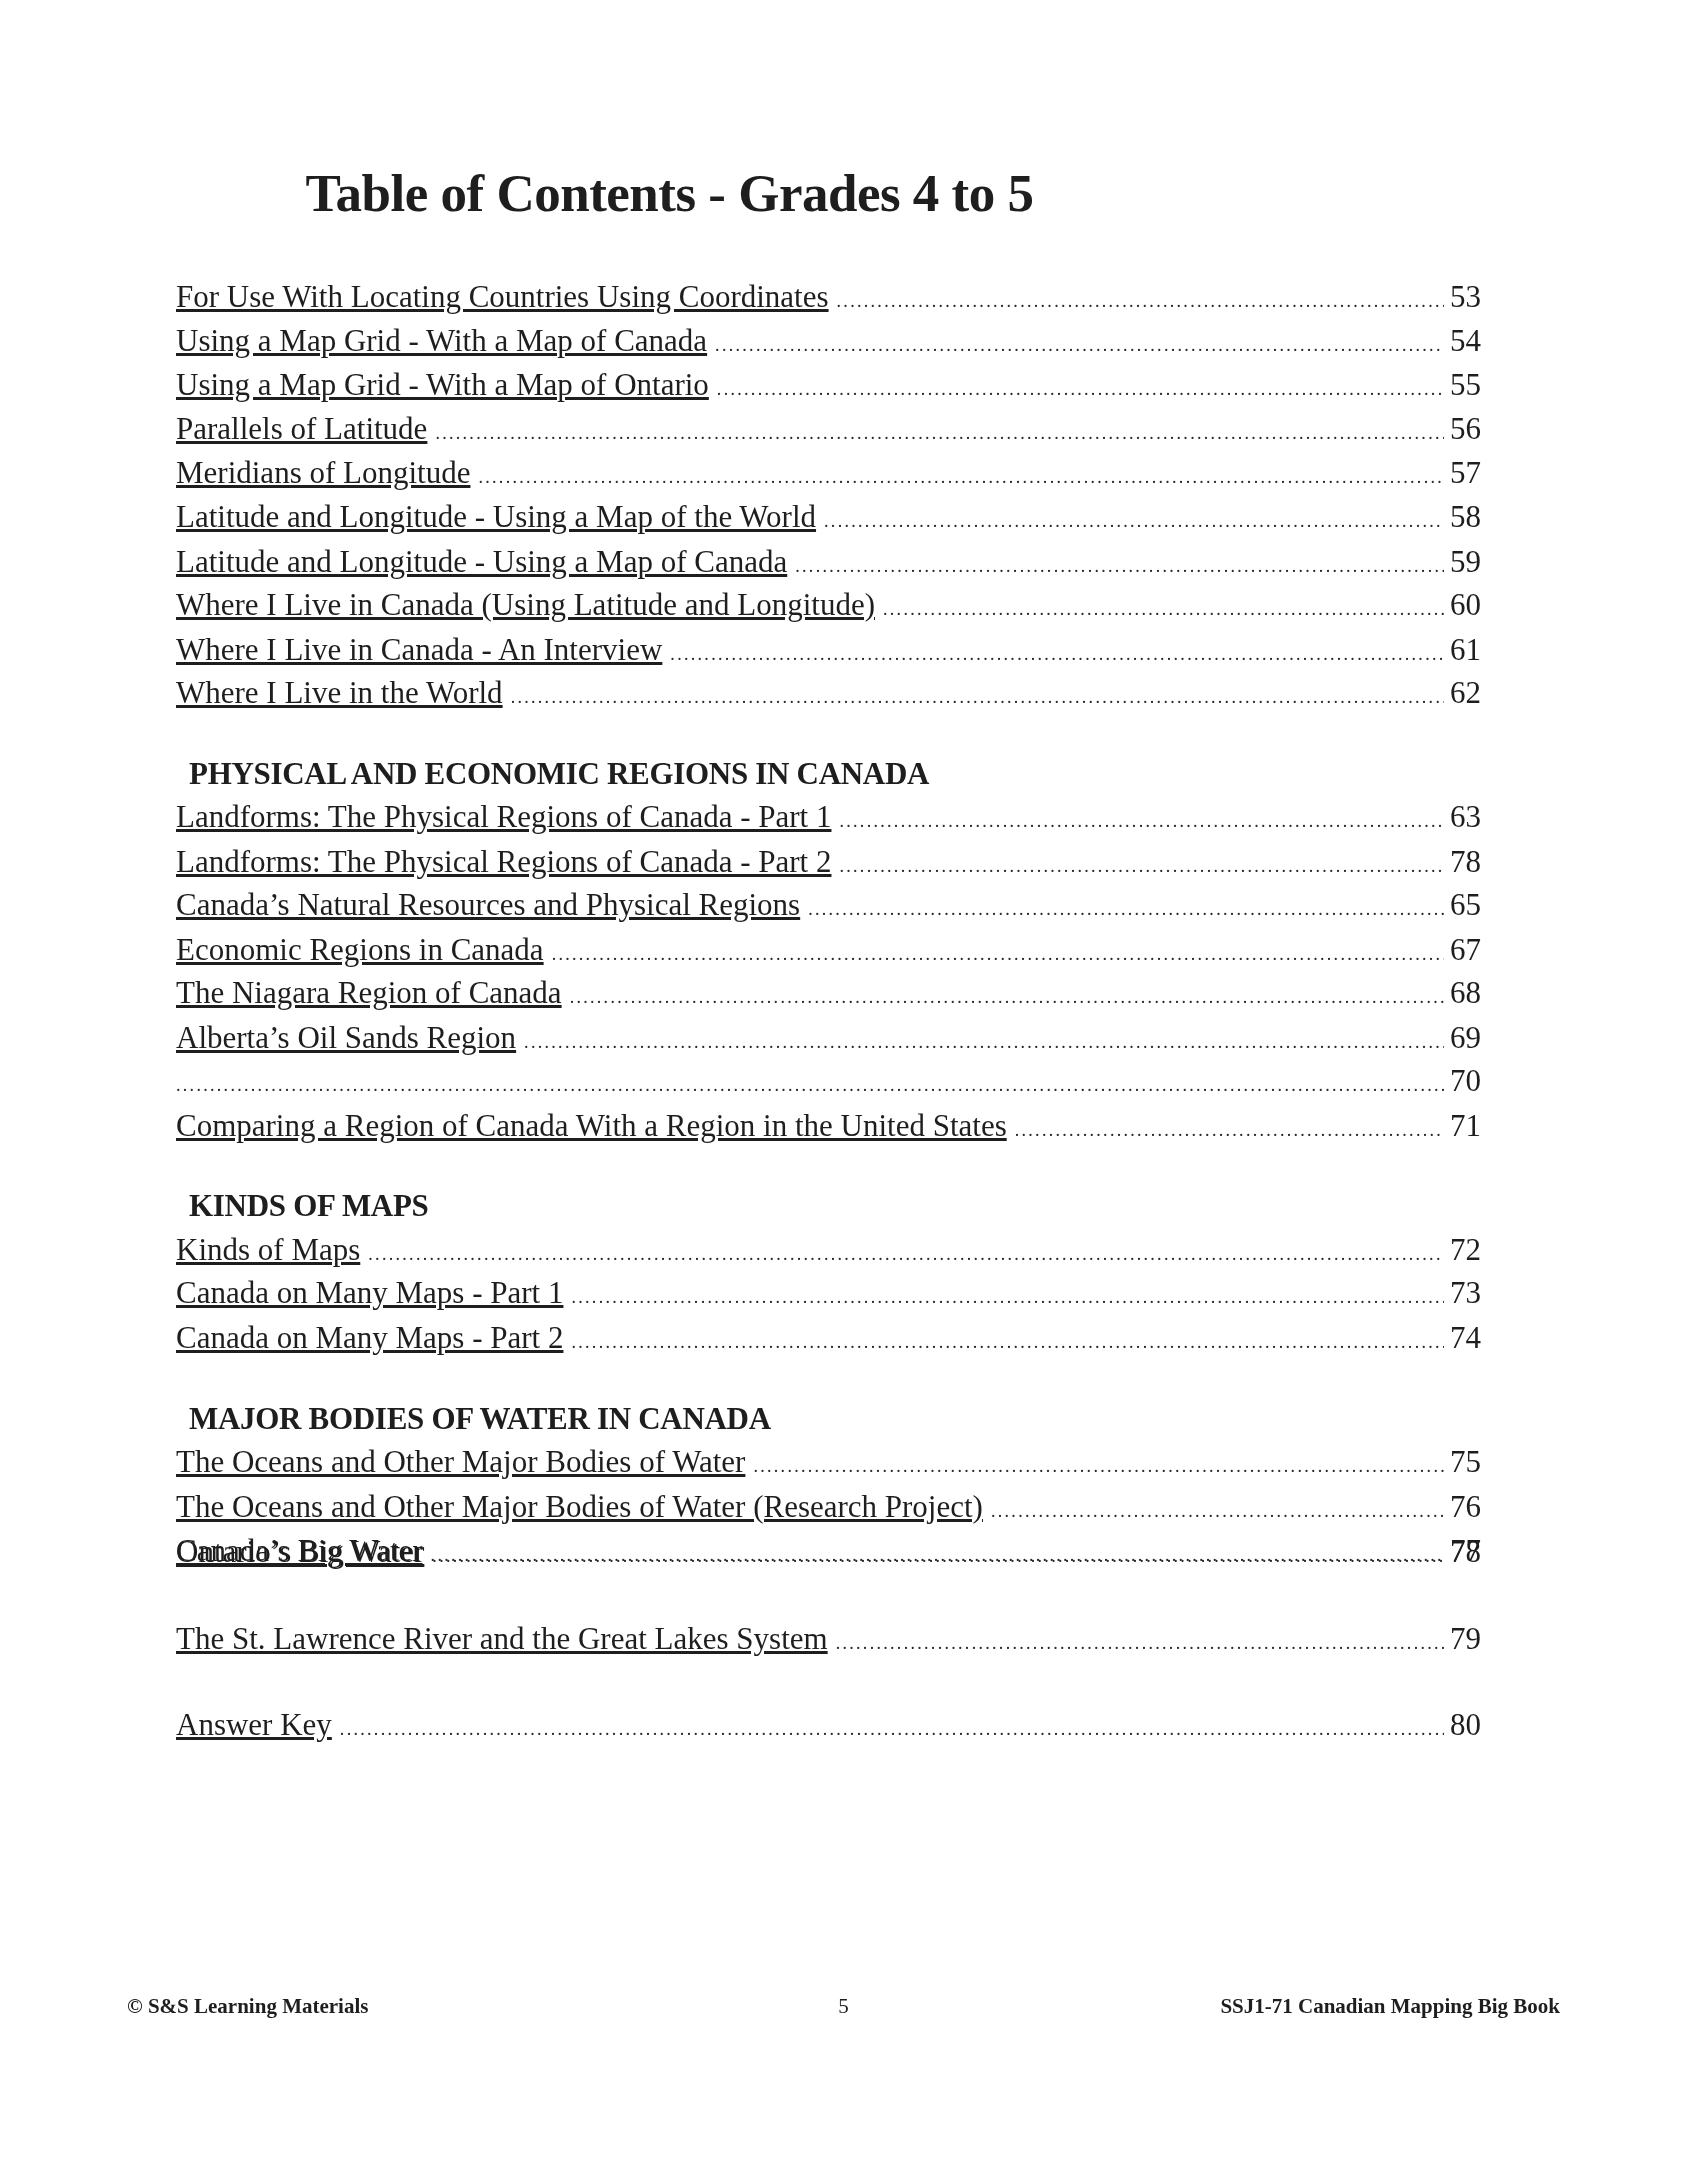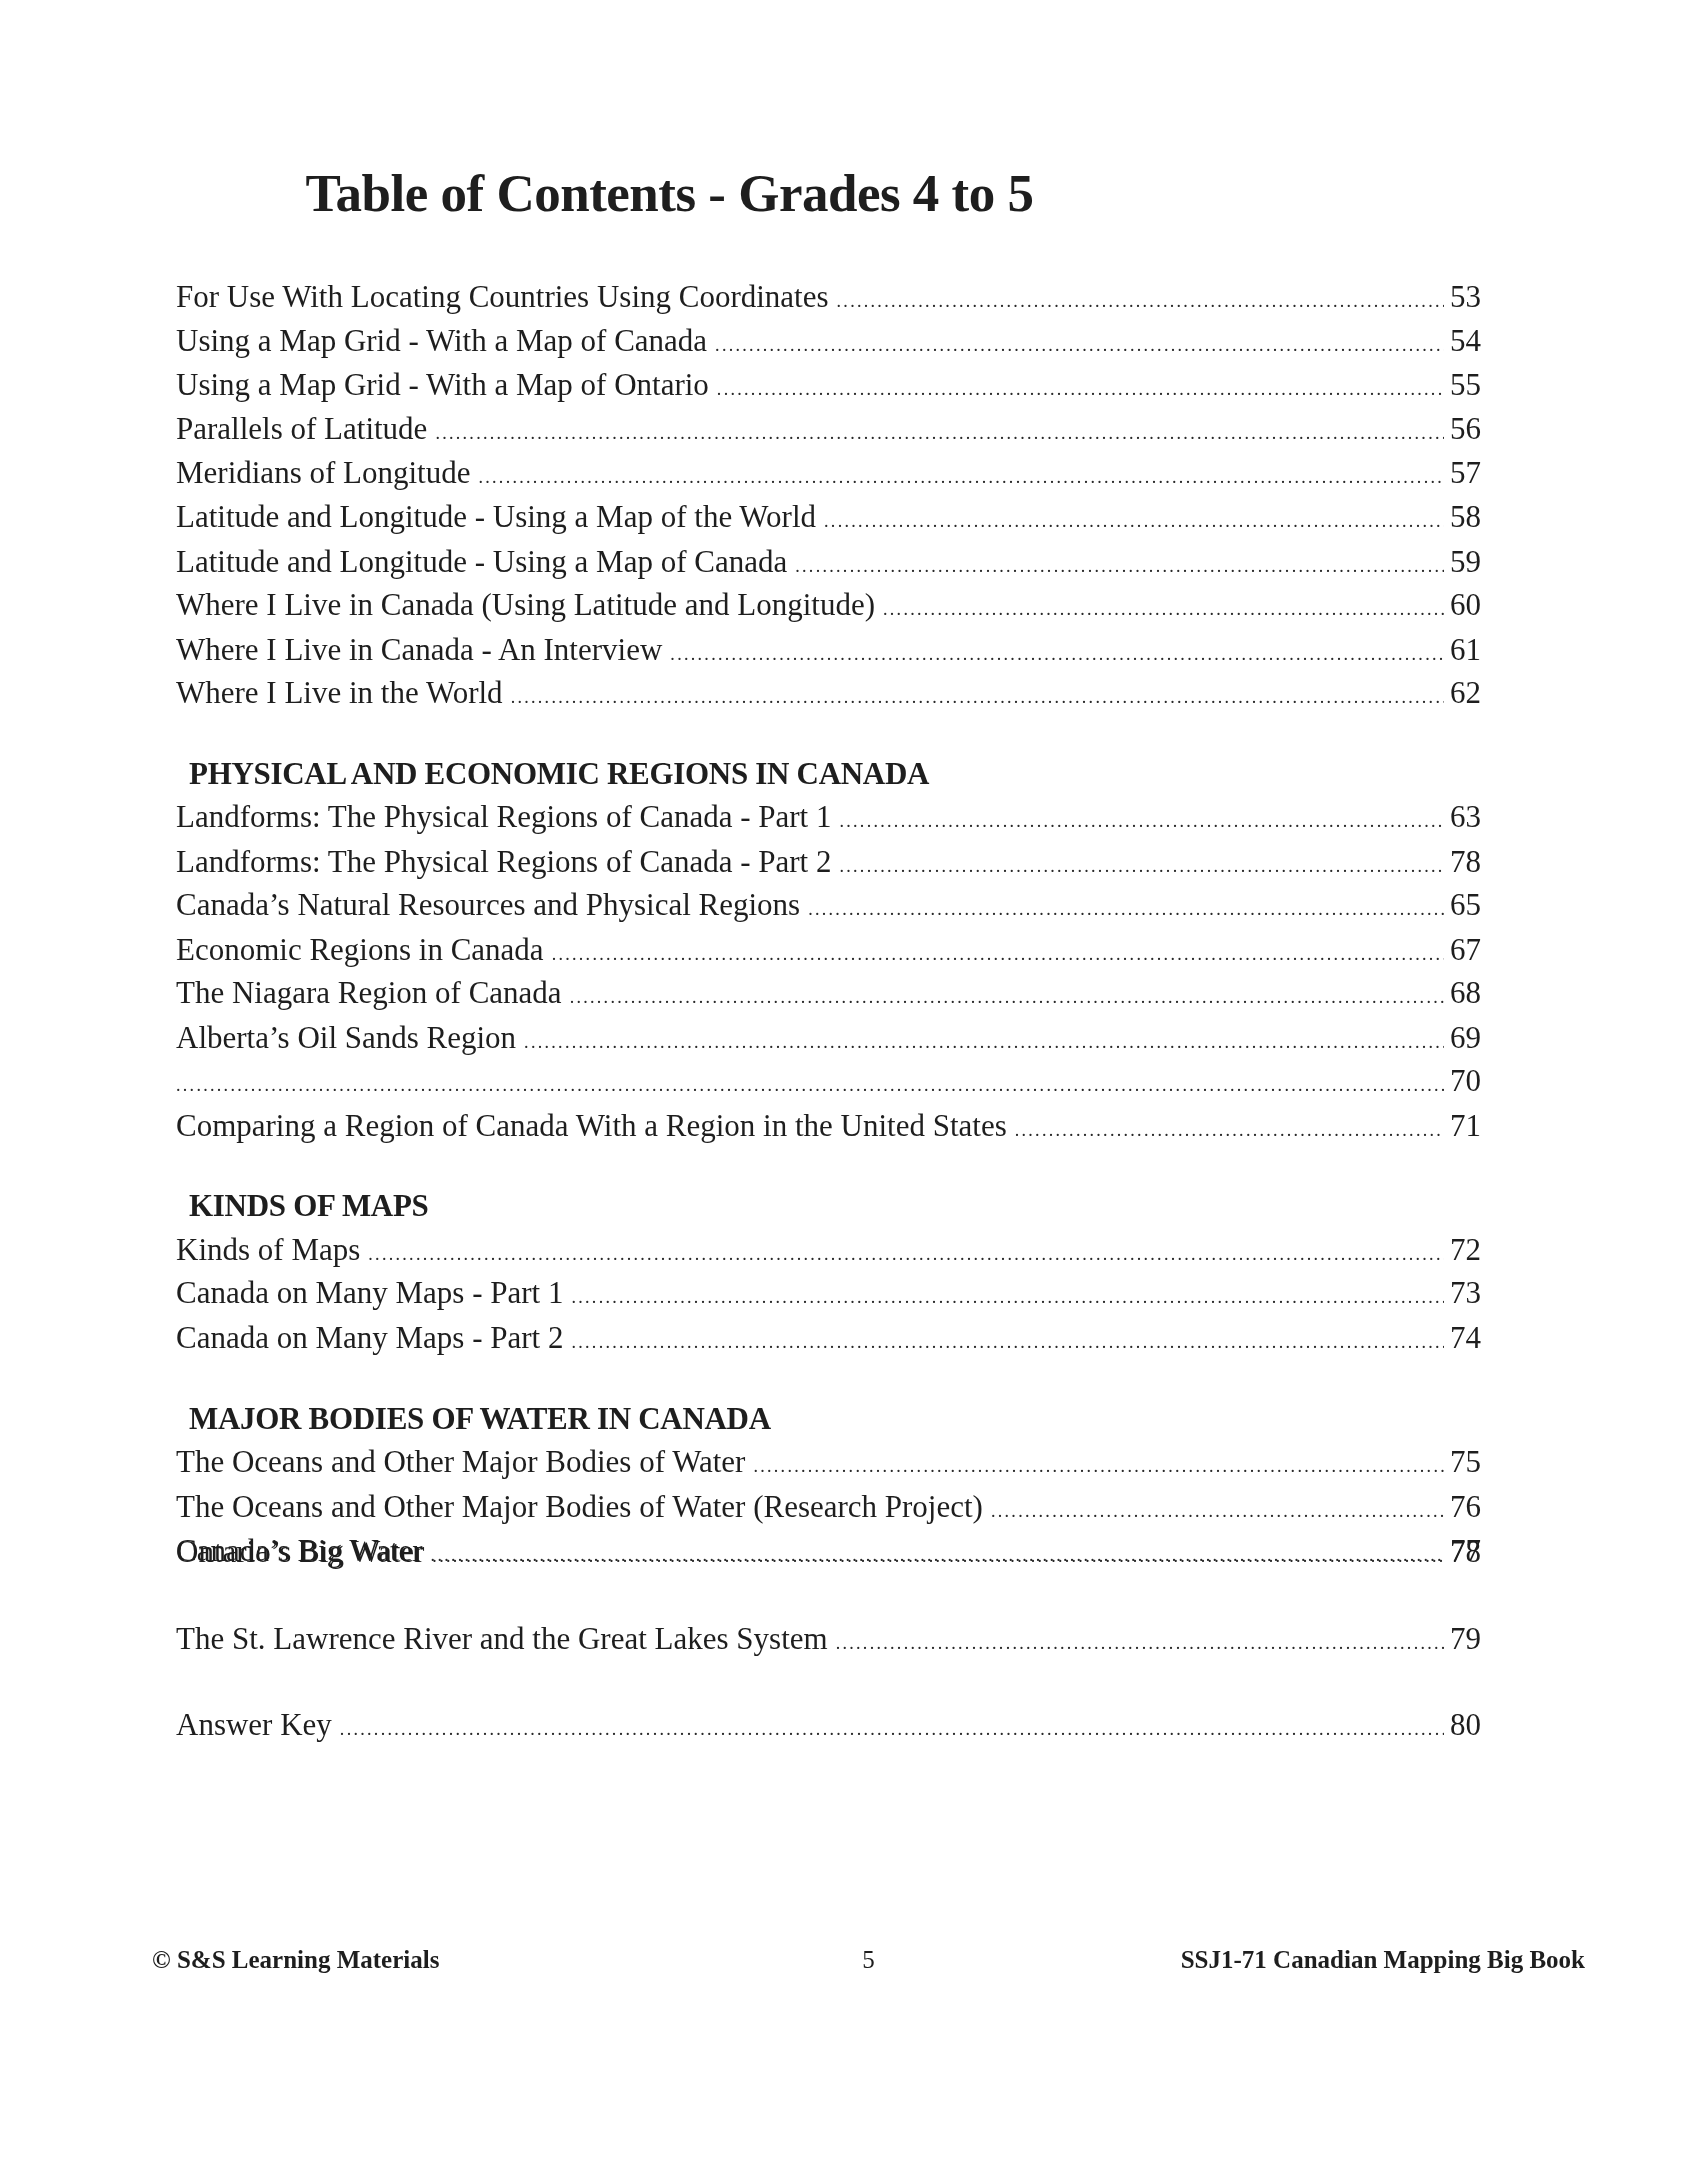--- a/index.html
+++ b/index.html
@@ -3,29 +3,29 @@
 <meta charset="utf-8">
 <style>
   html, body { margin: 0; padding: 0; background: #ffffff; }
   body { width: 1683px; height: 2178px; position: relative; overflow: hidden;
          font-family: "Liberation Serif", "DejaVu Serif", serif; color: #1e1e1e; }
   .title { position: absolute; left: 0; width: 1339px; top: 163px; text-align: center;
            font-size: 53px; font-weight: bold; letter-spacing: -0.5px; margin: 0; }
   .toc { position: absolute; left: 176px; width: 1305px; top: 0; }
   .row { position: absolute; left: 0; width: 1305px; height: 40px; display: flex;
          align-items: baseline; font-size: 31px; line-height: 40px; white-space: nowrap; }
-  .row .label { flex: 0 0 auto; padding-right: 8px; }
+  .row .label { flex: 0 0 auto; padding-right: 8px; text-decoration: underline; }
   .row .leader { flex: 1 1 auto; overflow: hidden; font-size: 18px; letter-spacing: 2.3px;
                  color: #2a2a2a; }
   .row .leader::before { content: "........................................................................................................................................................................................................................................................"; }
   .row .page { flex: 0 0 auto; padding-left: 6px; text-align: center; }
   .section { position: absolute; left: 0; font-size: 31px; font-weight: bold; line-height: 40px;
              letter-spacing: -0.3px; white-space: nowrap; margin: 13px; }
-  .footer { position: absolute; top: 1942px; left: 127px; width: 1433px; height: 36px;
-            font-size: 25px; font-weight: bold; line-height: 36px; margin-left: 25px; }
+  .footer { position: absolute; top: 1988px; left: 127px; width: 1433px; height: 36px;
+            font-size: 21px; font-weight: bold; line-height: 36px; }
   .footer .left { position: absolute; left: 0; }
   .footer .center { position: absolute; left: 0; width: 1433px; text-align: center; font-weight: normal; }
   .footer .right { position: absolute; right: 0; }
 </style>
 </head>
 <body>
 
 <h1 class="title">Table of Contents - Grades 4 to 5</h1>
 
 <div class="toc">

